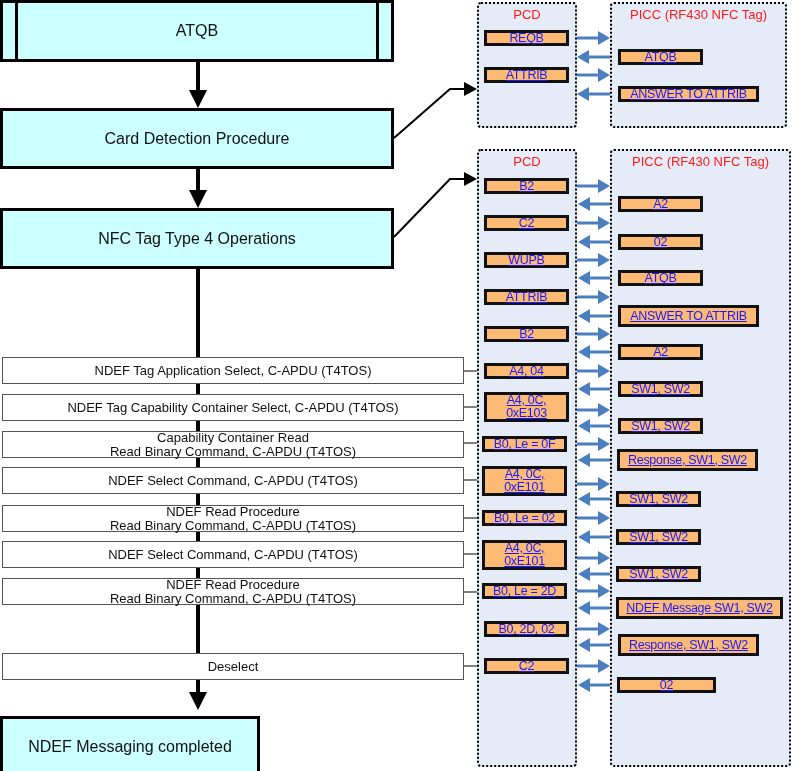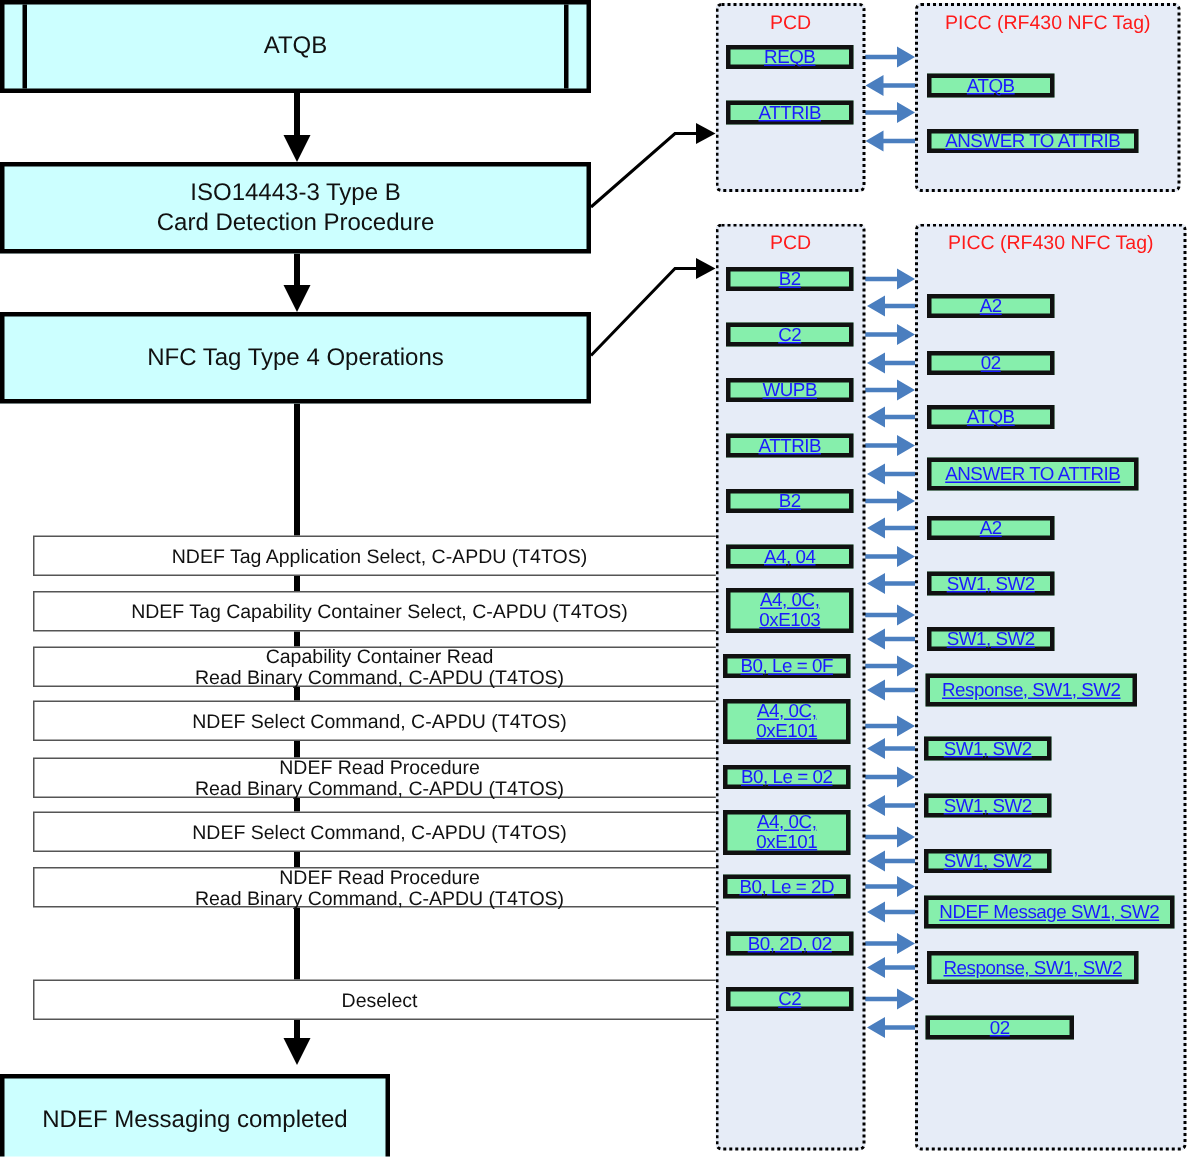--- a/index.html
+++ b/index.html
@@ -4,25 +4,25 @@
 <style>
   html, body { margin:0; padding:0; background:#ffffff; }
   body { width:793px; height:771px; position:relative; overflow:hidden;
          font-family:"Liberation Sans", sans-serif; }
   .abs { position:absolute; box-sizing:border-box; }
   .flow-box { background:#ccffff; border:3px solid #000; display:flex; flex-direction:column;
               align-items:center; justify-content:center; text-align:center;
               font-size:16px; line-height:20px; color:#111; }
   .step-box { background:#fff; border:1.5px solid #555; display:flex; flex-direction:column;
               align-items:center; justify-content:center; text-align:center;
-              font-size:13px; line-height:14px; color:#111;margin-left:20px; }
+              font-size:13px; line-height:14px; color:#111; }
   .panel { background:#e6ecf7; border:2.5px dotted #000; border-radius:4px; }
   .panel-title { position:absolute; left:0; right:0; top:3px; text-align:center;
                  color:#ff1a1a; font-size:13px; }
-  .msg { background:#86efac; border:3px solid #111; color:#1a1aff; font-size:12.5px;
+  .msg { background:#fdba74; border:3px solid #111; color:#1a1aff; font-size:12.5px;
          display:flex; flex-direction:column; align-items:center; justify-content:center;
          text-align:center; line-height:13px; white-space:nowrap; letter-spacing:-0.3px; }
   .msg span { text-decoration:underline; }
   svg { position:absolute; left:0; top:0; }
 </style>
 </head>
 <body>
 
 <svg id="lines" width="793" height="771">
     <line x1="198" y1="62" x2="198" y2="92" stroke="#000" stroke-width="4"></line>
@@ -109,21 +109,20 @@
     <polygon points="590,678 578,685 590,692" fill="#4a7ebf"></polygon>
   </svg>
 
 <div class="abs flow-box" style="left:0;top:0;width:394px;height:62px;">
   <div class="abs" style="left:12px;top:0;bottom:0;width:3px;background:#000;"></div>
   <div class="abs" style="right:12px;top:0;bottom:0;width:3px;background:#000;"></div>
   <div>ATQB</div>
 </div>
 
 <div class="abs flow-box" style="left:0;top:108px;width:394px;height:61px;">
-  <div>ISO14443-3 Type B</div>
   <div>Card Detection Procedure</div>
 </div>
 
 <div class="abs flow-box" style="left:0;top:208px;width:394px;height:61px;gap:10px;">
   <div>NFC Tag Type 4 Operations</div>
 </div>
 
 <div id="steps">
     <div class="abs step-box" style="left: 2px; top: 357px; width: 462px; height: 27px;">
       <div>NDEF Tag Application Select, C-APDU (T4TOS)</div>

